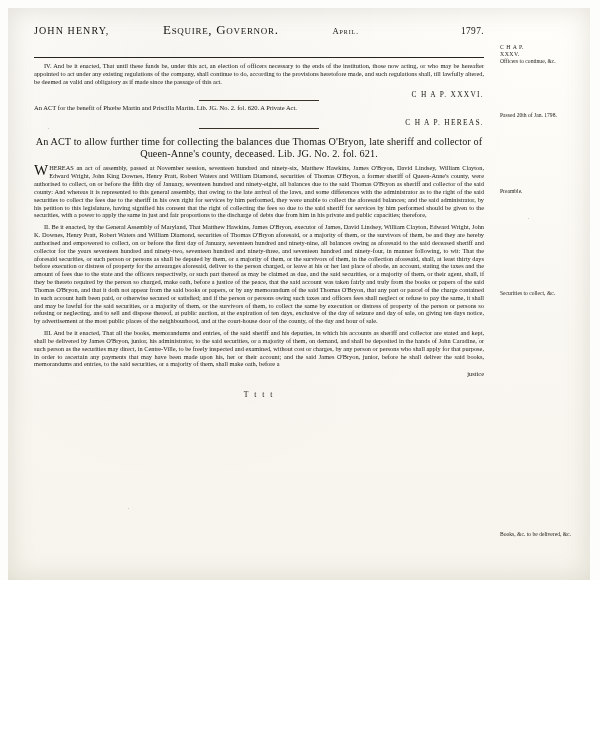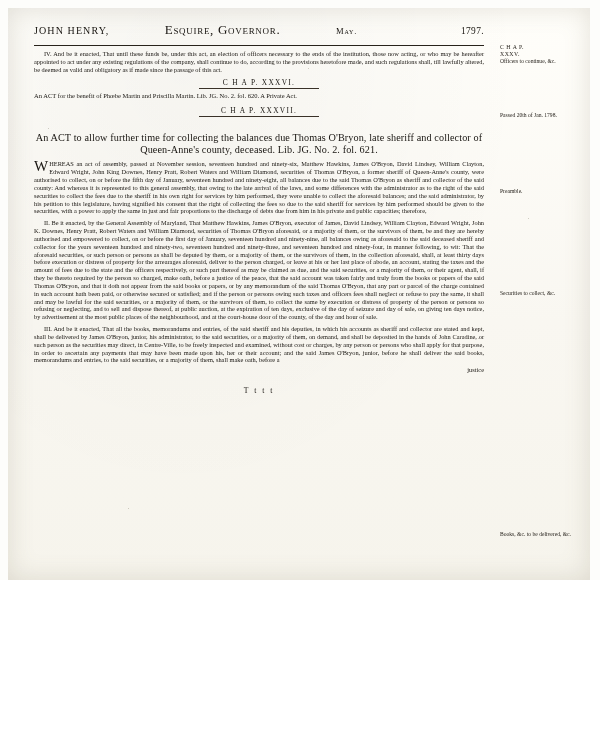--- a/index.html
+++ b/index.html
@@ -60,21 +60,21 @@
     color: #231f19;
     font-size: 5.6px;
     line-height: 1.22;
   }
   .runhead {
     position: relative;
     text-align: center;
     font-size: 9px;
     letter-spacing: 0.6px;
     font-variant: small-caps;
-    padding-bottom: 6px;
+    padding-bottom: 18px;
   }
   .runhead .rh-inner {
     display: flex;
     justify-content: space-between;
     align-items: baseline;
     white-space: nowrap;
   }
   .rh-name {
     font-size: 10px;
     letter-spacing: 1.1px;
@@ -89,42 +89,42 @@
   }
   .body-text {
     font-size: 6.35px;
     line-height: 1.235;
     text-align: justify;
     text-justify: inter-word;
     hyphens: manual;
   }
   .para { margin: 0 0 2px 0; }
   .chaphead {
-    text-align: center;
+    text-align: right;
     font-size: 7.4px;
     letter-spacing: 1.3px;
     font-variant: small-caps;
     margin: 5px 0 1px 0;
   }
   .chaprule {
     width: 120px;
     margin: 0 auto 3px auto;
     border-top: 1px solid #3a332a;
   }
   .acttitle-small {
     font-size: 6.5px;
     line-height: 1.25;
     text-align: justify;
     margin: 0 0 3px 0;
   }
   .acttitle-big {
     font-size: 10.2px;
     line-height: 1.22;
     text-align: center;
-    margin: 15px 0 4px 0;
+    margin: 7px 0 4px 0;
     letter-spacing: 0.1px;
   }
   .dropcap {
     float: left;
     font-size: 15px;
     line-height: 11px;
     padding: 1px 1px 0 0;
     font-family: "Liberation Serif", serif;
   }
   .catchline {
@@ -178,33 +178,33 @@
     <div class="speck" style="left:470px;top:330px;width:1px;height:1px;"></div>
     <div class="speck" style="left:120px;top:500px;width:1px;height:1px;"></div>
     <div class="speck" style="left:520px;top:210px;width:1px;height:1px;"></div>
 
     <div class="col-main">
 
       <div class="runhead">
         <div class="rh-inner">
           <span class="rh-name">JOHN HENRY,</span>
           <span class="rh-esq">Esquire, Governor.</span>
-          <span class="rh-month">May.</span>
+          <span class="rh-month">April.</span>
           <span class="rh-year">1797.</span>
         </div>
       </div>
       <div class="rule"></div>
 
       <p class="body-text para" style="text-indent:10px;">IV. And be it enacted, That until these funds be, under this act, an election of officers necessary to the ends of the institution, those now acting, or who may be hereafter appointed to act under any existing regulations of the company, shall continue to do, according to the provisions heretofore made, and such regulations shall, till lawfully altered, be deemed as valid and obligatory as if made since the passage of this act.</p>
 
       <div class="chaphead">C H A P.   XXXVI.</div>
       <div class="chaprule"></div>
       <p class="acttitle-small">An ACT for the benefit of Phœbe Martin and Priscilla Martin.    Lib. JG. No. 2. fol. 620.    A Private Act.</p>
 
-      <div class="chaphead">C H A P.   XXXVII.</div>
+      <div class="chaphead">C H A P.   HEREAS.</div>
       <div class="chaprule"></div>
       <p class="acttitle-big">An ACT to allow further time for collecting the balances due Thomas O'Bryon, late sheriff and collector of Queen-Anne's county, deceased.   Lib. JG. No. 2. fol. 621.</p>
 
       <p class="body-text para"><span class="dropcap">W</span><span>HEREAS an act of assembly, passed at November session, seventeen hundred and ninety-six, Matthew Hawkins, James O'Bryon, David Lindsey, William Clayton, Edward Wright, John King Downes, Henry Pratt, Robert Waters and William Diamond, securities of Thomas O'Bryon, a former sheriff of Queen-Anne's county, were authorised to collect, on or before the fifth day of January, seventeen hundred and ninety-eight, all balances due to the said Thomas O'Bryon as sheriff and collector of the said county: And whereas it is represented to this general assembly, that owing to the late arrival of the laws, and some differences with the administrator as to the right of the said securities to collect the fees due to the sheriff in his own right for services by him performed, they were unable to collect the aforesaid balances; and the said administrator, by his petition to this legislature, having signified his consent that the right of collecting the fees so due to the said sheriff for services by him performed should be given to the securities, with a power to apply the same in just and fair proportions to the discharge of debts due from him in his private and public capacities; therefore,</span></p>
 
       <div class="spacer-sm"></div>
       <p class="body-text para" style="text-indent:10px;">II. Be it enacted, by the General Assembly of Maryland, That Matthew Hawkins, James O'Bryon, executor of James, David Lindsey, William Clayton, Edward Wright, John K. Downes, Henry Pratt, Robert Waters and William Diamond, securities of Thomas O'Bryon aforesaid, or a majority of them, or the survivors of them, be and they are hereby authorised and empowered to collect, on or before the first day of January, seventeen hundred and ninety-nine, all balances owing as aforesaid to the said deceased sheriff and collector for the years seventeen hundred and ninety-two, seventeen hundred and ninety-three, and seventeen hundred and ninety-four, in manner following, to wit: That the aforesaid securities, or such person or persons as shall be deputed by them, or a majority of them, or the survivors of them, in the collection aforesaid, shall, at least thirty days before execution or distress of property for the arrearages aforesaid, deliver to the person charged, or leave at his or her last place of abode, an account, stating the taxes and the amount of fees due to the state and the officers respectively, or such part thereof as may be claimed as due, and the said securities, or a majority of them, or their agent, shall, if they be thereto required by the person so charged, make oath, before a justice of the peace, that the said account was taken fairly and truly from the books or papers of the said Thomas O'Bryon, and that it doth not appear from the said books or papers, or by any memorandum of the said Thomas O'Bryon, that any part or parcel of the charge contained in such account hath been paid, or otherwise secured or satisfied; and if the person or persons owing such taxes and officers fees shall neglect or refuse to pay the same, it shall and may be lawful for the said securities, or a majority of them, or the survivors of them, to collect the same by execution or distress of property of the person or persons so refusing or neglecting, and to sell and dispose thereof, at public auction, at the expiration of ten days, exclusive of the day of seizure and day of sale, on giving ten days notice, by advertisement at the most public places of the neighbourhood, and at the court-house door of the county, of the day and hour of sale.</p>
 
       <div class="spacer-sm"></div>
       <p class="body-text para" style="text-indent:10px;">III. And be it enacted, That all the books, memorandums and entries, of the said sheriff and his deputies, in which his accounts as sheriff and collector are stated and kept, shall be delivered by James O'Bryon, junior, his administrator, to the said securities, or a majority of them, on demand, and shall be deposited in the hands of John Caradine, or such person as the securities may direct, in Centre-Ville, to be freely inspected and examined, without cost or charges, by any person or persons who shall apply for that purpose, in order to ascertain any payments that may have been made upon his, her or their account; and the said James O'Bryon, junior, before he shall deliver the said books, memorandums and entries, to the said securities, or a majority of them, shall make oath, before a</p>

